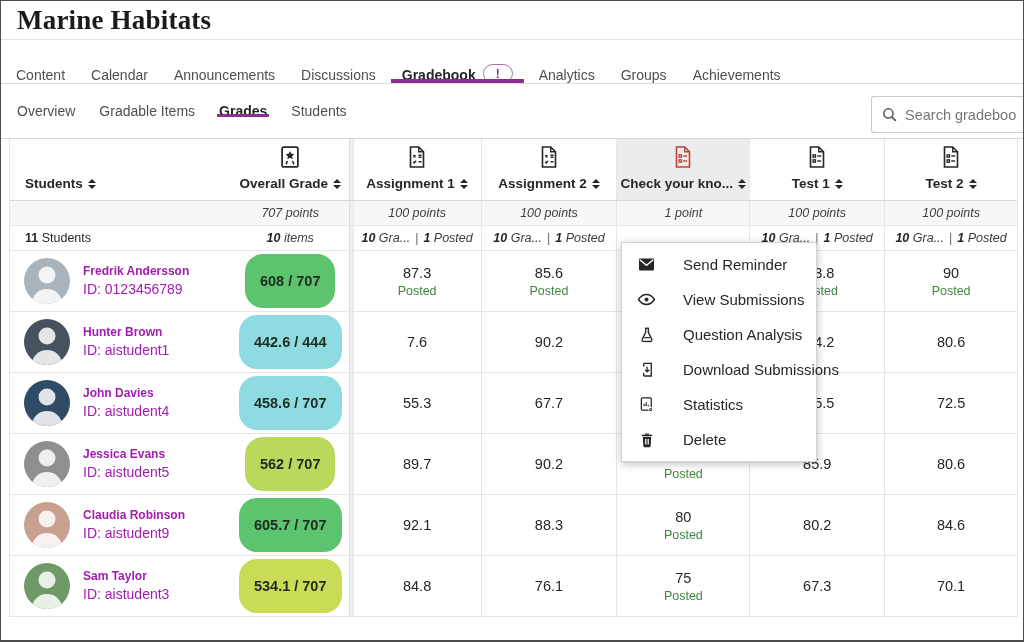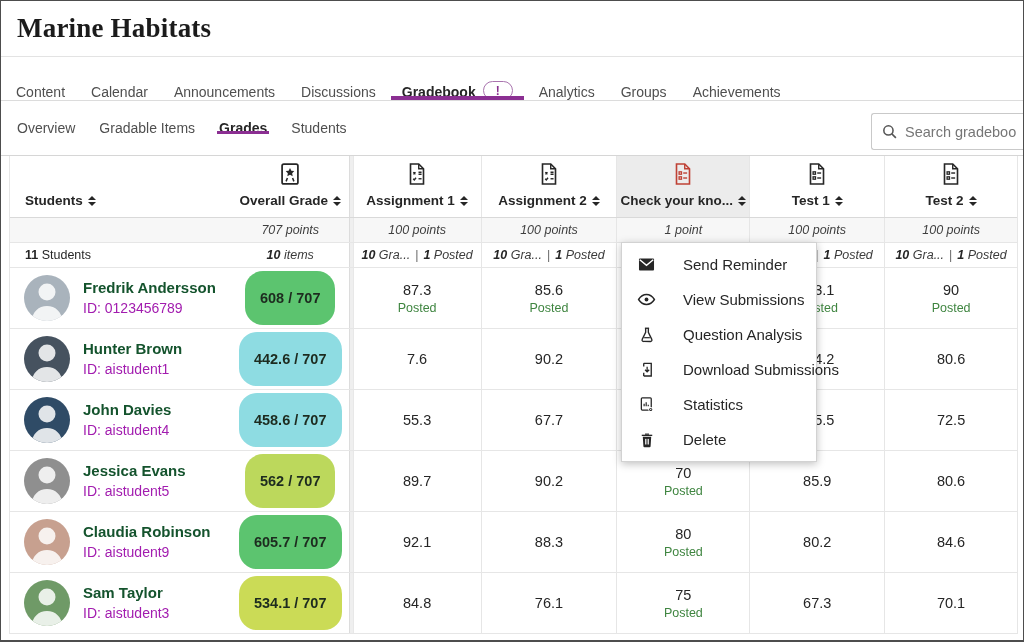--- a/index.html
+++ b/index.html
@@ -1,21 +1,21 @@
 <!DOCTYPE html>
 <html><head>
 <meta charset="utf-8">
 <style>
   * { margin:0; padding:0; box-sizing:border-box; }
   html,body { width:1024px; height:642px; }
   body { font-family:"Liberation Sans", sans-serif; color:#262626; background:#fff; }
   .frame { position:relative; width:1024px; height:642px; border:1px solid #4d4d4d; border-bottom-width:2px; background:#fff; overflow:hidden; }
 
   
-  .titlebar { height:56px; border-bottom:1px solid #e3e3e3; display:flex; align-items:center; padding-left:16px; }
+  .titlebar { height:39px; border-bottom:1px solid #e3e3e3; display:flex; align-items:center; padding-left:16px; }
   .titlebar h1 { font-family:"Liberation Serif", serif; font-size:27px; font-weight:600; letter-spacing:.2px; color:#1b1b1b; }
 
   
   .tabbar { height:44px; border-bottom:1px solid #dcdcdc; display:flex; align-items:stretch; padding-left:2px; }
   .tab { position:relative; display:flex; align-items:flex-end; gap:7px; padding:0 13px; font-size:14px; color:#4f4f4f; cursor:pointer; }
   .tab.active { color:#262626; font-weight:700; }
   .tab.active::after { content:""; position:absolute; left:2px; right:2px; bottom:0; height:4px; background:#8b2f92; }
   .badge { display:inline-flex; align-items:center; justify-content:center; min-width:30px; height:19px; border:1.5px solid #a974ae; border-radius:11px; color:#8b3090; font-size:12px; font-weight:700; }
 
   
@@ -56,21 +56,21 @@
   .crow .pipe { margin:0 5px; color:#6b6b6b; }
 
   .srow { height:61px; border-bottom:1px solid #e6e6e6; }
   .cell { display:flex; flex-direction:column; align-items:center; justify-content:center; }
   .cell .num { font-size:14.5px; color:#262626; }
   .cell .posted { font-size:12.5px; color:#3f8540; margin-top:3px; }
   .cell.fragcell { align-items:flex-start; padding-left:64px; }
   .cell-student { flex-direction:row; justify-content:flex-start; gap:13px; padding-left:14px; cursor:pointer; }
   .avatar { width:46px; height:46px; border-radius:50%; overflow:hidden; flex:0 0 46px; display:flex; align-items:flex-end; justify-content:center; }
   .avatar svg { display:block; }
-  .sname { font-size:15px; font-weight:700; color:#14532d; line-height:1.35; }
+  .sname { font-size:12px; font-weight:700; color:#a21caf; line-height:1.35; }
   .sid { font-size:14px; color:#a21caf; line-height:1.35; }
   .cell-pill { align-items:center; }
   .pill { display:inline-block; padding:19px 15px; border-radius:18px; font-size:14.5px; font-weight:700; color:#1d2b1f; cursor:pointer; }
 
   
   .menu { position:absolute; left:620px; top:241px; width:196px; background:#fff; border:1px solid #d2d2d2; box-shadow:0 2px 8px rgba(0,0,0,.25); padding:4px 0; z-index:30; }
   .mitem { height:35px; display:flex; align-items:center; gap:27px; padding:0 15px; font-size:15px; color:#262626; cursor:pointer; white-space:nowrap; }
   .micon { width:19px; height:19px; flex:0 0 19px; display:flex; align-items:center; justify-content:center; }
 </style>
 </head>
@@ -333,21 +333,21 @@
       <div class="cell w-a1">
           <span class="num">87.3</span>
           <span class="posted">Posted</span>
         </div>
       <div class="cell w-a2 bl">
           <span class="num">85.6</span>
           <span class="posted">Posted</span>
         </div>
       <div class="cell w-ck bl"></div>
       <div class="cell fragcell w-t1 bl">
-          <span class="num">3.1</span>
+          <span class="num">3.8</span>
           <span class="posted">sted</span>
         </div>
       <div class="cell w-t2 bl">
           <span class="num">90</span>
           <span class="posted">Posted</span>
         </div>
     </div>
 
     <div class="row srow">
       <div class="cell cell-student w-st">
@@ -355,21 +355,21 @@
             <svg width="46" height="46" viewBox="0 0 46 46">
               <use href="#icon-person"></use>
             </svg>
           </span>
         <span>
             <div class="sname">Hunter Brown</div>
         <div class="sid">ID: aistudent1</div>
           </span>
       </div>
       <div class="cell cell-pill w-ov">
-        <span class="pill" style="background: rgb(142, 220, 226);">442.6 / 707</span>
+        <span class="pill" style="background: rgb(142, 220, 226);">442.6 / 444</span>
       </div>
       <div class="w-dv"></div>
       <div class="cell w-a1">
           <span class="num">7.6</span>
         </div>
       <div class="cell w-a2 bl">
           <span class="num">90.2</span>
         </div>
       <div class="cell w-ck bl"></div>
       <div class="cell fragcell w-t1 bl">

